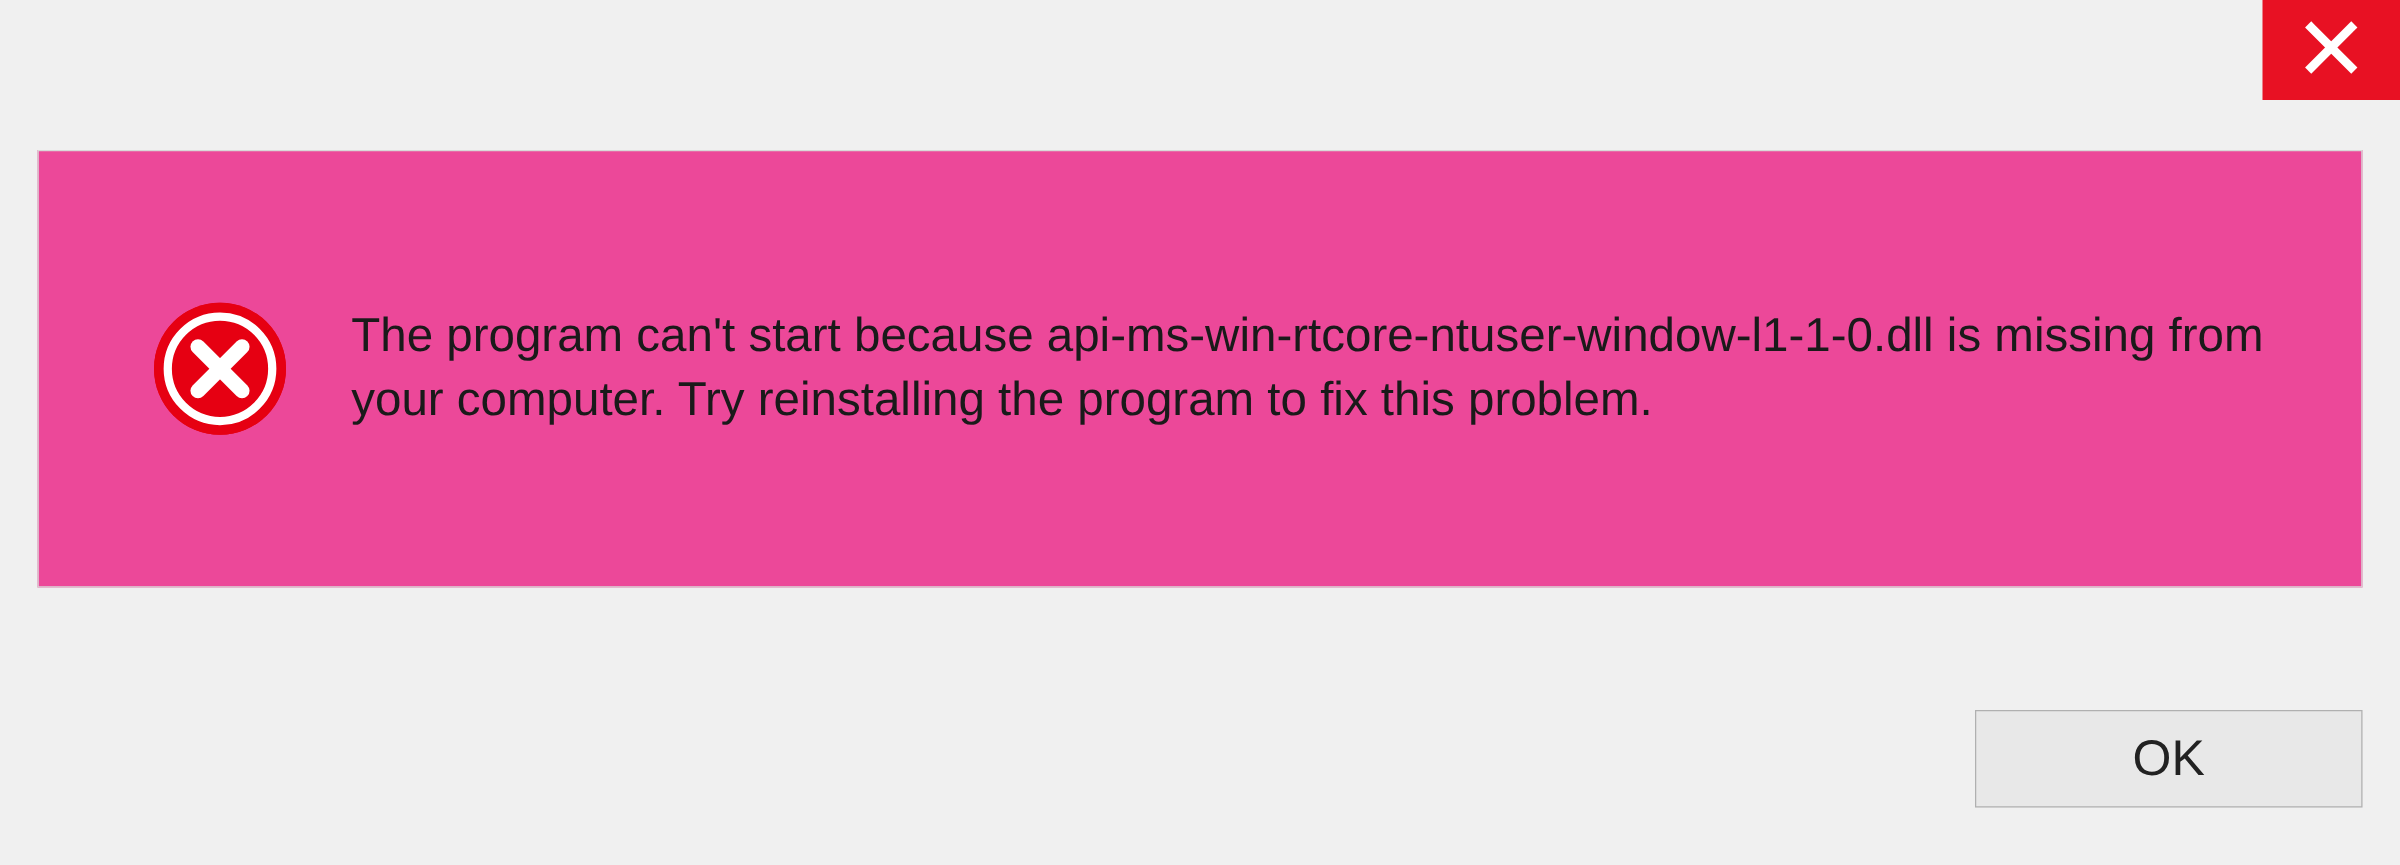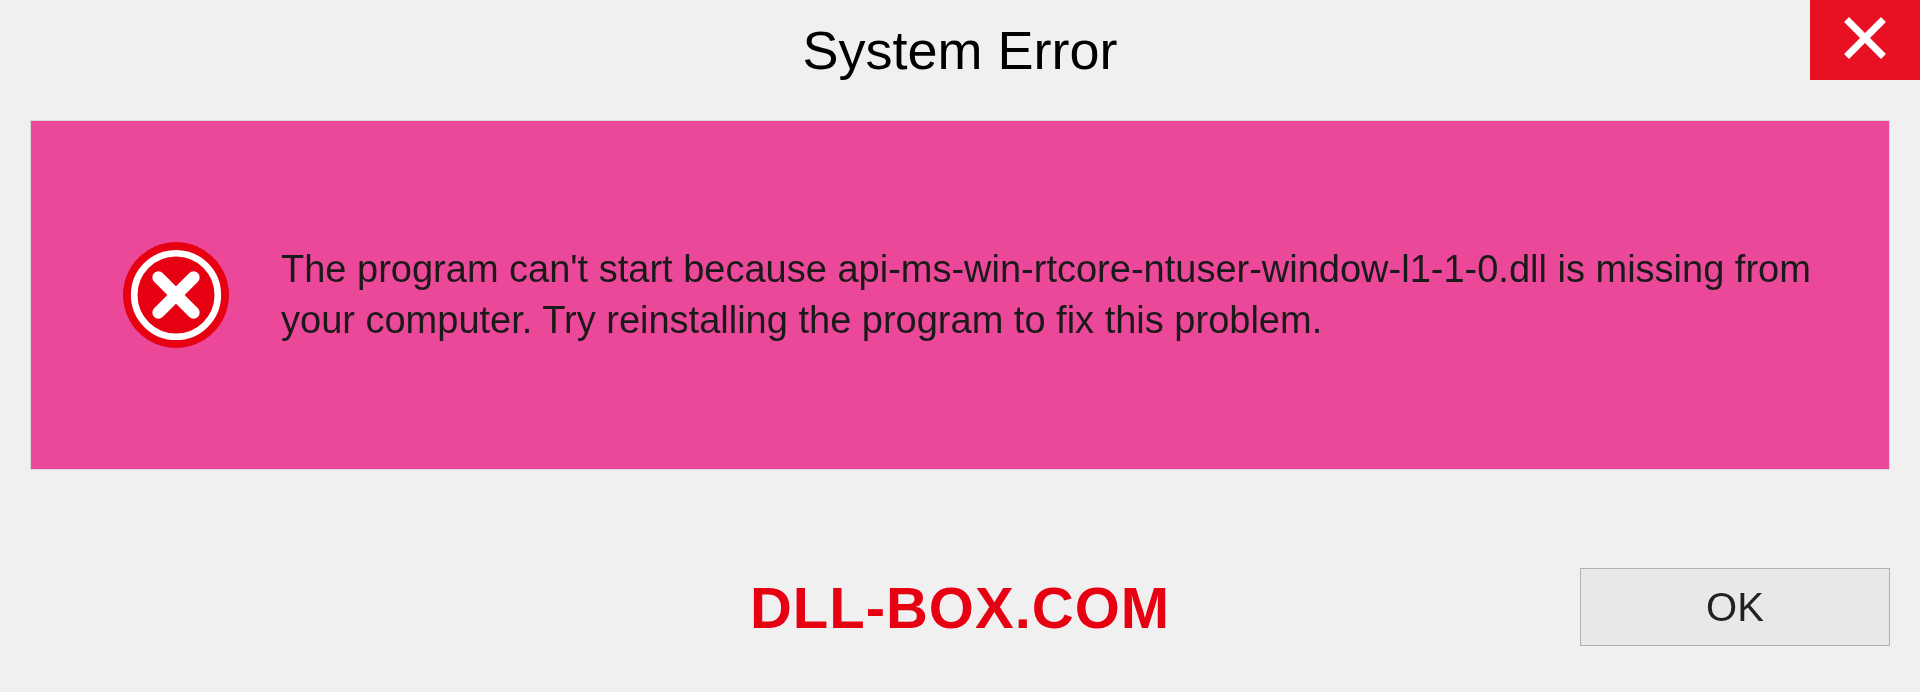--- a/index.html
+++ b/index.html
@@ -104,21 +104,20 @@
       align-items: center;
       justify-content: center;
       cursor: pointer;
       font-family: "Segoe UI", Arial, sans-serif;
     }
   </style>
 </head>
 <body>
 
 <div class="titlebar">
-  <div class="title-text">System Error</div>
   <div class="close-btn">
     <span>
       <svg viewBox="0 0 44 44">
         <line x1="6" y1="6" x2="38" y2="38" stroke="#ffffff" stroke-width="7" stroke-linecap="square"></line>
         <line x1="38" y1="6" x2="6" y2="38" stroke="#ffffff" stroke-width="7" stroke-linecap="square"></line>
       </svg>
     </span>
   </div>
 </div>
 
@@ -133,17 +132,16 @@
       <circle cx="50" cy="50" r="48" fill="#e60012"></circle>
       <circle cx="50" cy="50" r="38" fill="none" stroke="#ffffff" stroke-width="6"></circle>
       <line x1="34" y1="34" x2="66" y2="66" stroke="#ffffff" stroke-width="11" stroke-linecap="round"></line>
       <line x1="66" y1="34" x2="34" y2="66" stroke="#ffffff" stroke-width="11" stroke-linecap="round"></line>
     </svg>
   </div>
   <div class="message-text">The program can't start because api-ms-win-rtcore-ntuser-window-l1-1-0.dll is missing from your computer. Try reinstalling the program to fix this problem.</div>
 </div>
 
 <div class="footer">
-  <div class="watermark">DLL-BOX.COM</div>
   <div class="ok-button">
     <span>OK</span>
   </div>
 </div>
 
 </body></html>

